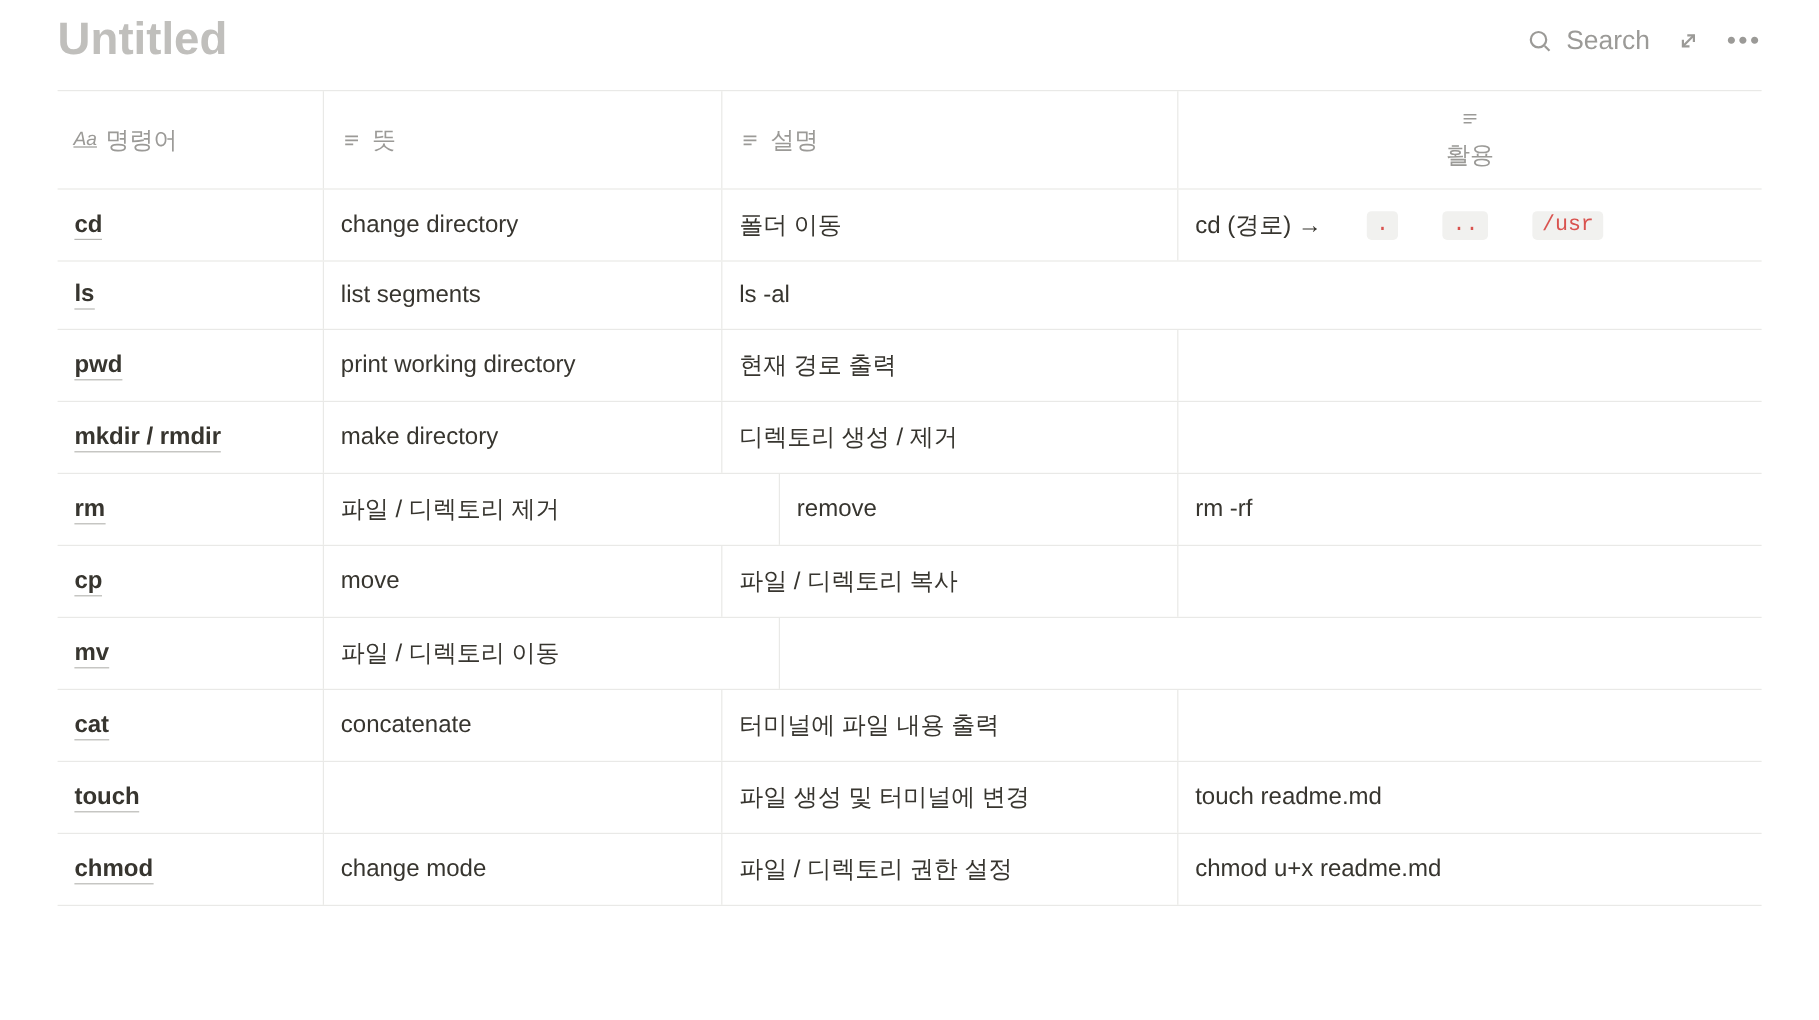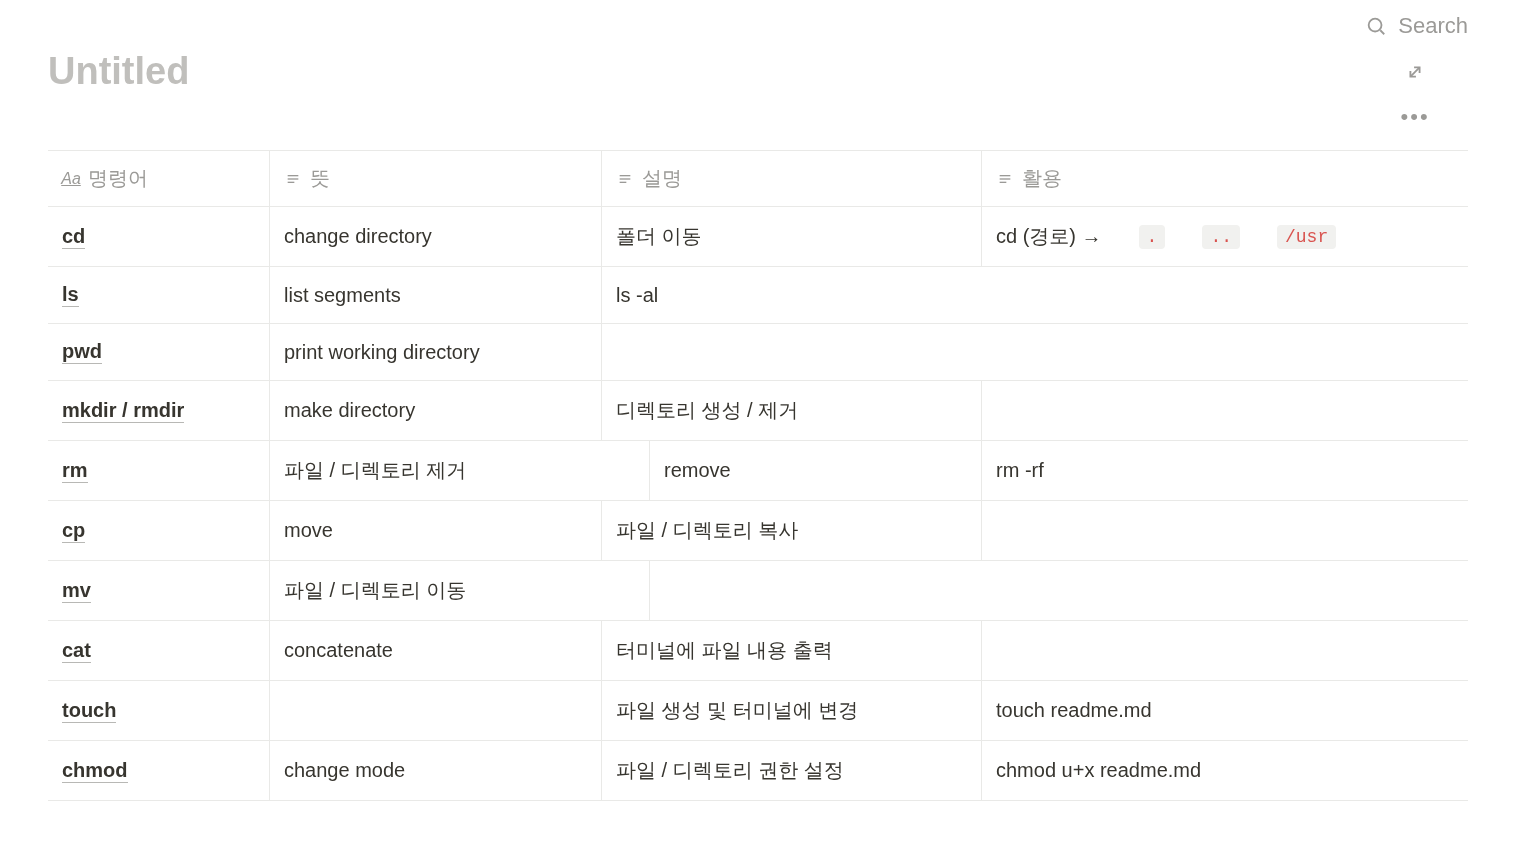--- a/index.html
+++ b/index.html
@@ -27,21 +27,20 @@
     }
     .title {
       font-size: 38px;
       font-weight: 700;
       color: #c0bfbc;
     }
     .header-actions {
       display: flex;
       align-items: center;
       gap: 18px;
-      flex-direction: column;
     }
     .search-wrap {
       display: flex;
       align-items: center;
       gap: 8px;
       color: #9b9a97;
       cursor: pointer;
     }
     .search-text {
       font-size: 22px;
@@ -81,20 +80,21 @@
       display: flex;
       align-items: center;
       gap: 8px;
       padding: 14px 14px;
       color: #9b9a97;
       font-size: 20px;
       border-right: 1px solid #e9e9e7;
     }
     .th:last-child {
       border-right: none;
+      flex-direction: column;
     }
     .col-1 { width: 222px; }
     .col-2 { width: 332px; }
     .col-3 { width: 380px; }
     .col-4 { flex: 1; }
     .th-icon {
       width: 18px;
       height: 18px;
       display: inline-flex;
       align-items: center;
@@ -238,20 +238,23 @@
             <span>ls -al</span>
           </div>
         </div>
         <div class="table-row">
           <div class="td col-1">
             <span class="cmd-name">pwd</span>
           </div>
           <div class="td col-2">
             <span>print working directory</span>
           </div>
+          <div class="td col-3">
+            <span>현재 경로 출력</span>
+          </div>
           <div class="td col-4">
             <span></span>
           </div>
         </div>
         <div class="table-row">
           <div class="td col-1">
             <span class="cmd-name">mkdir / rmdir</span>
           </div>
           <div class="td col-2">
             <span>make directory</span>

